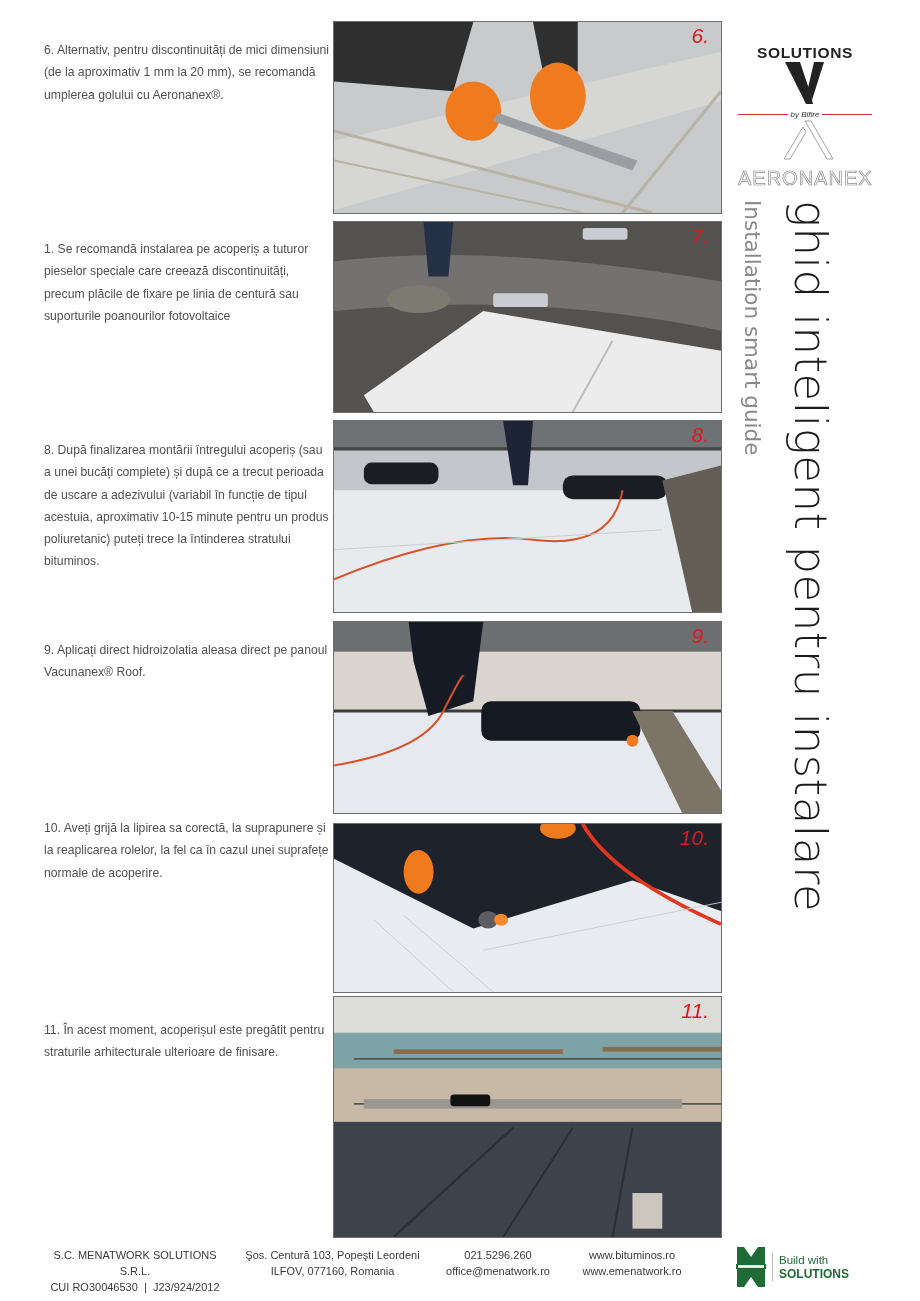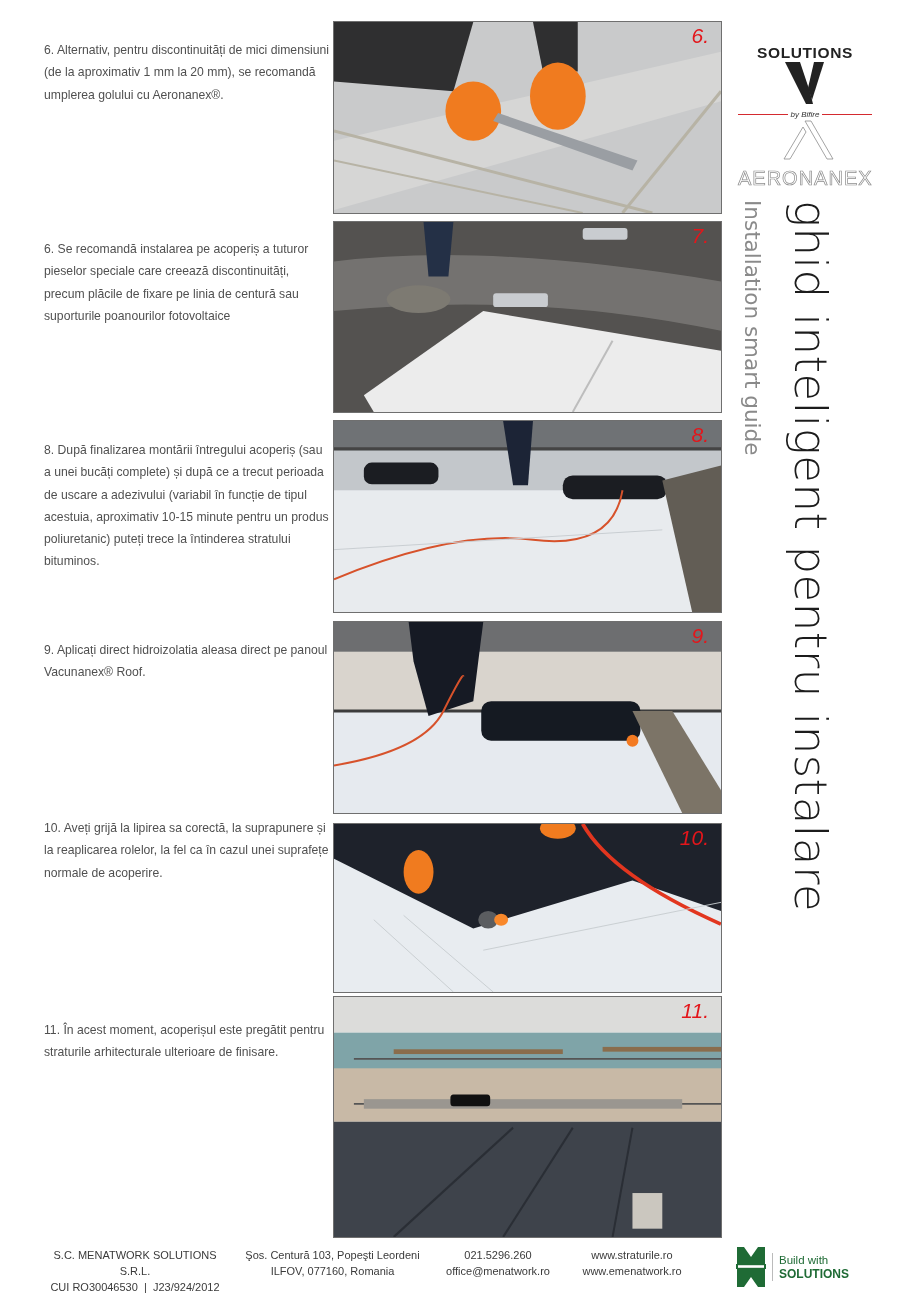--- a/index.html
+++ b/index.html
@@ -58,21 +58,21 @@
   .footer .col { position: absolute; top: 0; text-align: center; line-height: 16px; }
   .footer .logo { position: absolute; left: 736px; top: 0; display: flex; align-items: center; justify-content: space-between; }
   .footer .logo .divider { width: 1px; height: 28px; background: #bbb; margin: 0 6px; }
   .footer .logo .build1 { color: #1f6b35; font-size: 11.5px; line-height: 13px; }
   .footer .logo .build2 { color: #1f6b35; font-size: 12px; font-weight: bold; line-height: 14px; }
 </style>
 </head>
 <body>
 
 <p class="step-text" style="top:39px">6. Alternativ, pentru discontinuități de mici dimensiuni (de la aproximativ 1 mm la 20 mm), se recomandă umplerea golului cu Aeronanex®.</p>
-<p class="step-text" style="top:238px">6. Se recomandă instalarea pe acoperiș a tuturor pieselor speciale care creează discontinuități, precum plăcile de fixare pe linia de centură sau suporturile poanourilor fotovoltaice</p>
+<p class="step-text" style="top:238px">1. Se recomandă instalarea pe acoperiș a tuturor pieselor speciale care creează discontinuități, precum plăcile de fixare pe linia de centură sau suporturile poanourilor fotovoltaice</p>
 <p class="step-text" style="top:439px">8. După finalizarea montării întregului acoperiș (sau a unei bucăți complete) și după ce a trecut perioada de uscare a adezivului (variabil în funcție de tipul acestuia, aproximativ 10-15 minute pentru un produs poliuretanic) puteți trece la întinderea stratului bituminos.</p>
 <p class="step-text" style="top:639px">9. Aplicați direct hidroizolatia aleasa direct pe panoul Vacunanex® Roof.</p>
 <p class="step-text" style="top:817px">10. Aveți grijă la lipirea sa corectă, la suprapunere și la reaplicarea rolelor, la fel ca în cazul unei suprafețe normale de acoperire.</p>
 <p class="step-text" style="top:1019px">11. În acest moment, acoperișul este pregătit pentru straturile arhitecturale ulterioare de finisare.</p>
 
 <div class="photo" style="top:21px;height:193px">
   <svg viewBox="0 0 389 193" preserveAspectRatio="none">
     <rect width="389" height="193" fill="#c9cacb"></rect>
     <polygon points="0,120 389,30 389,80 0,190" fill="#d6d6d5"></polygon>
     <line x1="0" y1="110" x2="320" y2="193" stroke="#b7b3a5" stroke-width="3"></line>
@@ -196,21 +196,21 @@
   </div>
   <div class="col" style="left:240px;width:185px">
     <div>Şos. Centură 103, Popeşti Leordeni</div>
     <div>ILFOV, 077160, Romania</div>
   </div>
   <div class="col" style="left:438px;width:120px">
     <div>021.5296.260</div>
     <div>office@menatwork.ro</div>
   </div>
   <div class="col" style="left:572px;width:120px">
-    <div>www.straturile.ro</div>
+    <div>www.bituminos.ro</div>
     <div>www.emenatwork.ro</div>
   </div>
   <div class="logo">
     <svg width="30" height="40" viewBox="0 0 30 40">
       <polygon points="1,0 8,0 15,10 22,0 29,0 29,17 1,17" fill="#1f6b35"></polygon>
       <rect x="0" y="17" width="30" height="5" fill="#1f6b35"></rect>
       <polygon points="1,22 29,22 29,40 22,40 15,30 8,40 1,40" fill="#1f6b35"></polygon>
       <rect x="2" y="18.2" width="26" height="2.6" fill="#fff"></rect>
     </svg>
     <div class="divider"></div>

